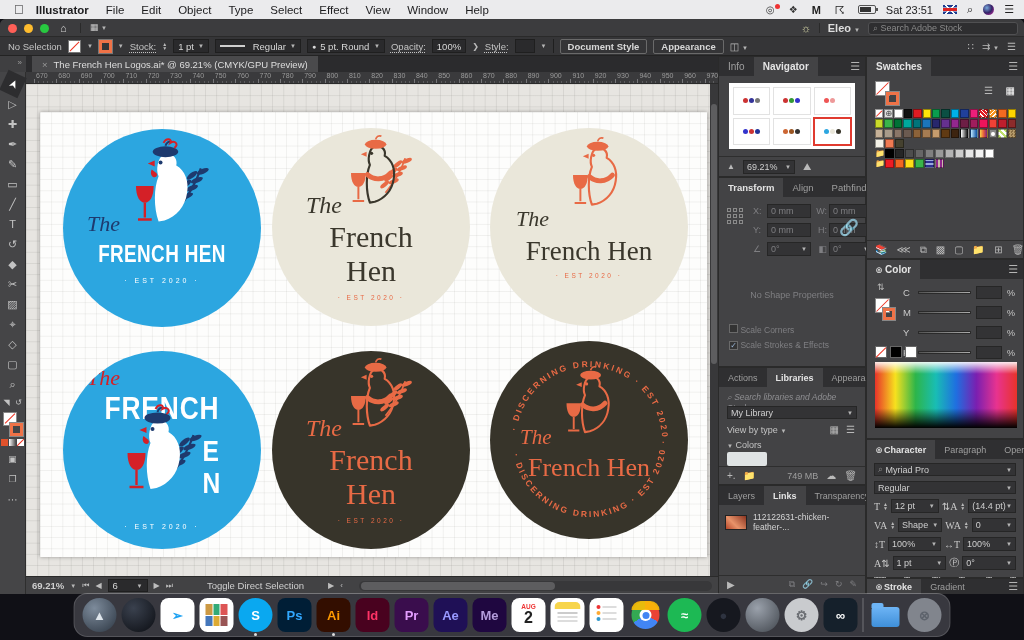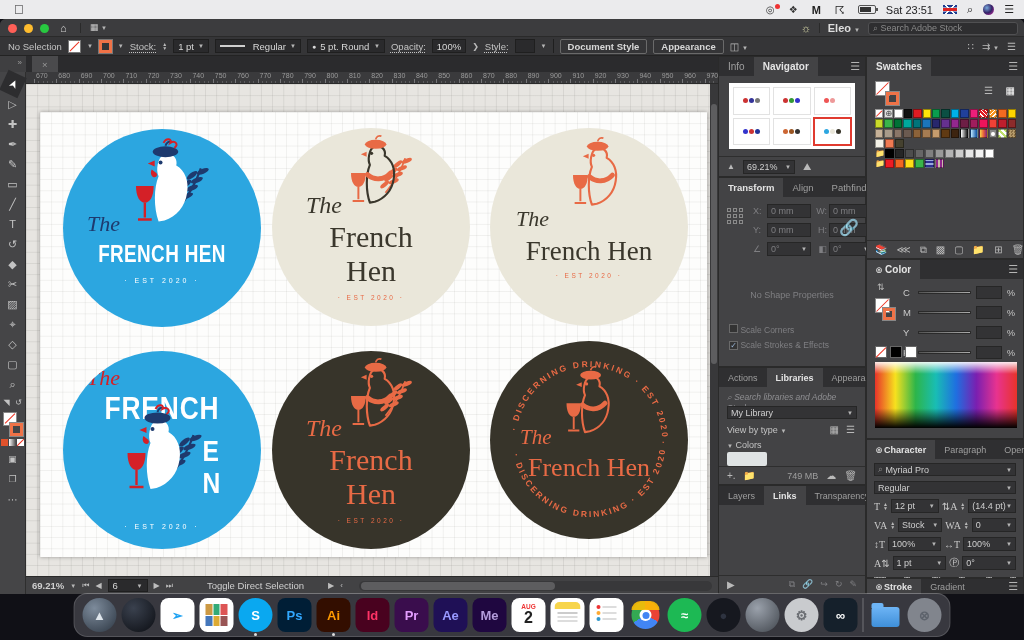--- a/index.html
+++ b/index.html
@@ -189,20 +189,21 @@
   .checkbox { width:9px; height:9px; border:1px solid #6a6a6a; display:inline-block; background:#333;
     color:#9ab6d8; font-size:8px; line-height:8px; text-align:center; }
 </style>
 </head>
 <body>
 
 <div id="stage">
 
   <div id="menubar">
     <span class="apple"></span>
+    <span id="menu-left"><span class="mitem bold">Illustrator</span><span class="mitem">File</span><span class="mitem">Edit</span><span class="mitem">Object</span><span class="mitem">Type</span><span class="mitem">Select</span><span class="mitem">Effect</span><span class="mitem">View</span><span class="mitem">Window</span><span class="mitem">Help</span></span>
     <div id="menu-right">
       <span class="sicon" style="font-size:10px;color:#333;">◎<span style="position:absolute;right:-1px;top:0;width:5px;height:5px;border-radius:50%;background:#e33;"></span></span>
       <span class="sicon" style="font-size:10px;color:#333;">❖</span>
       <span class="sicon" style="font-weight:bold;color:#222;font-size:11px;">M</span>
       <span class="sicon" style="font-size:11px;color:#222;">☈</span>
       <span class="batt"></span>
       <span>Sat 23:51</span>
       <span class="flag"></span>
       <span style="font-size:11px;color:#222;">⌕</span>
       <span style="width:11px;height:11px;border-radius:50%;background:radial-gradient(circle at 35% 35%,#7ad,#326,#d3a);display:inline-block;"></span>
@@ -267,20 +268,21 @@
         <span class="picon">∷</span>
         <span class="picon">⇉ <span class="chev">▼</span></span>
         <span class="picon">☰</span>
       </span>
     </div>
 
     <div id="toolbar-top">»</div>
     <div id="tabbar">
       <div id="doctab">
         <span style="color:#9a9a9a;">×</span>
+        <span>The French Hen Logos.ai* @ 69.21% (CMYK/GPU Preview)</span>
       </div>
     </div>
 
     <div id="ruler">
       <span id="ruler-end">⌃</span>
     <span class="rlabel" style="left: 10px;">670</span>
         <span class="rtick" style="left: 8px;"></span>
         <span class="rtick minor" style="left: 12.47px;"></span>
         <span class="rtick minor" style="left: 16.94px;"></span>
         <span class="rtick minor" style="left: 21.41px;"></span>
@@ -803,20 +805,24 @@
         </div>
       </div>
 
       <div class="panel" style="left:0;top:429px;width:148px;height:109px;">
         <div class="tabstrip" style="font-size:9px;">
           <span class="tab">Layers</span>
           <span class="tab active">Links</span>
           <span class="tab">Transparency</span>
           <span class="menu-ic">☰</span>
         </div>
+        <div style="position:absolute;left:6px;top:26px;display:flex;align-items:center;gap:6px;">
+          <span style="width:22px;height:15px;background:linear-gradient(45deg,#b5472a,#e8936a 40%,#8a3420);border:1px solid #222;display:inline-block;"></span>
+          <span style="font-size:8.5px;color:#d4d4d4;">112122631-chicken-feather-...</span>
+        </div>
         <div class="panel-foot" style="font-size:9px;">
           <span class="picon">▶</span>
           <span style="margin-left:auto;display:flex;gap:7px;" class="dim">
             <span>⧉</span>
             <span>🔗</span>
             <span>↪</span>
             <span>↻</span>
             <span>✎</span>
           </span>
         </div>
@@ -1018,21 +1024,21 @@
               <span class="chev" style="margin-left:auto;">▼</span>
             </span>
         </div>
         <div class="char-row">
           <span class="glyphbtn">V‌A</span>
             <span class="stepper">
               <span>▲</span>
               <span>▼</span>
             </span>
           <span class="pfield">
-              <span>Stock</span>
+              <span>Shape</span>
               <span class="chev" style="margin-left:auto;">▼</span>
             </span>
           <span class="glyphbtn">W‌A</span>
             <span class="stepper">
               <span>▲</span>
               <span>▼</span>
             </span>
           <span class="pfield">
               <span>0</span>
               <span class="chev" style="margin-left:auto;">▼</span>

